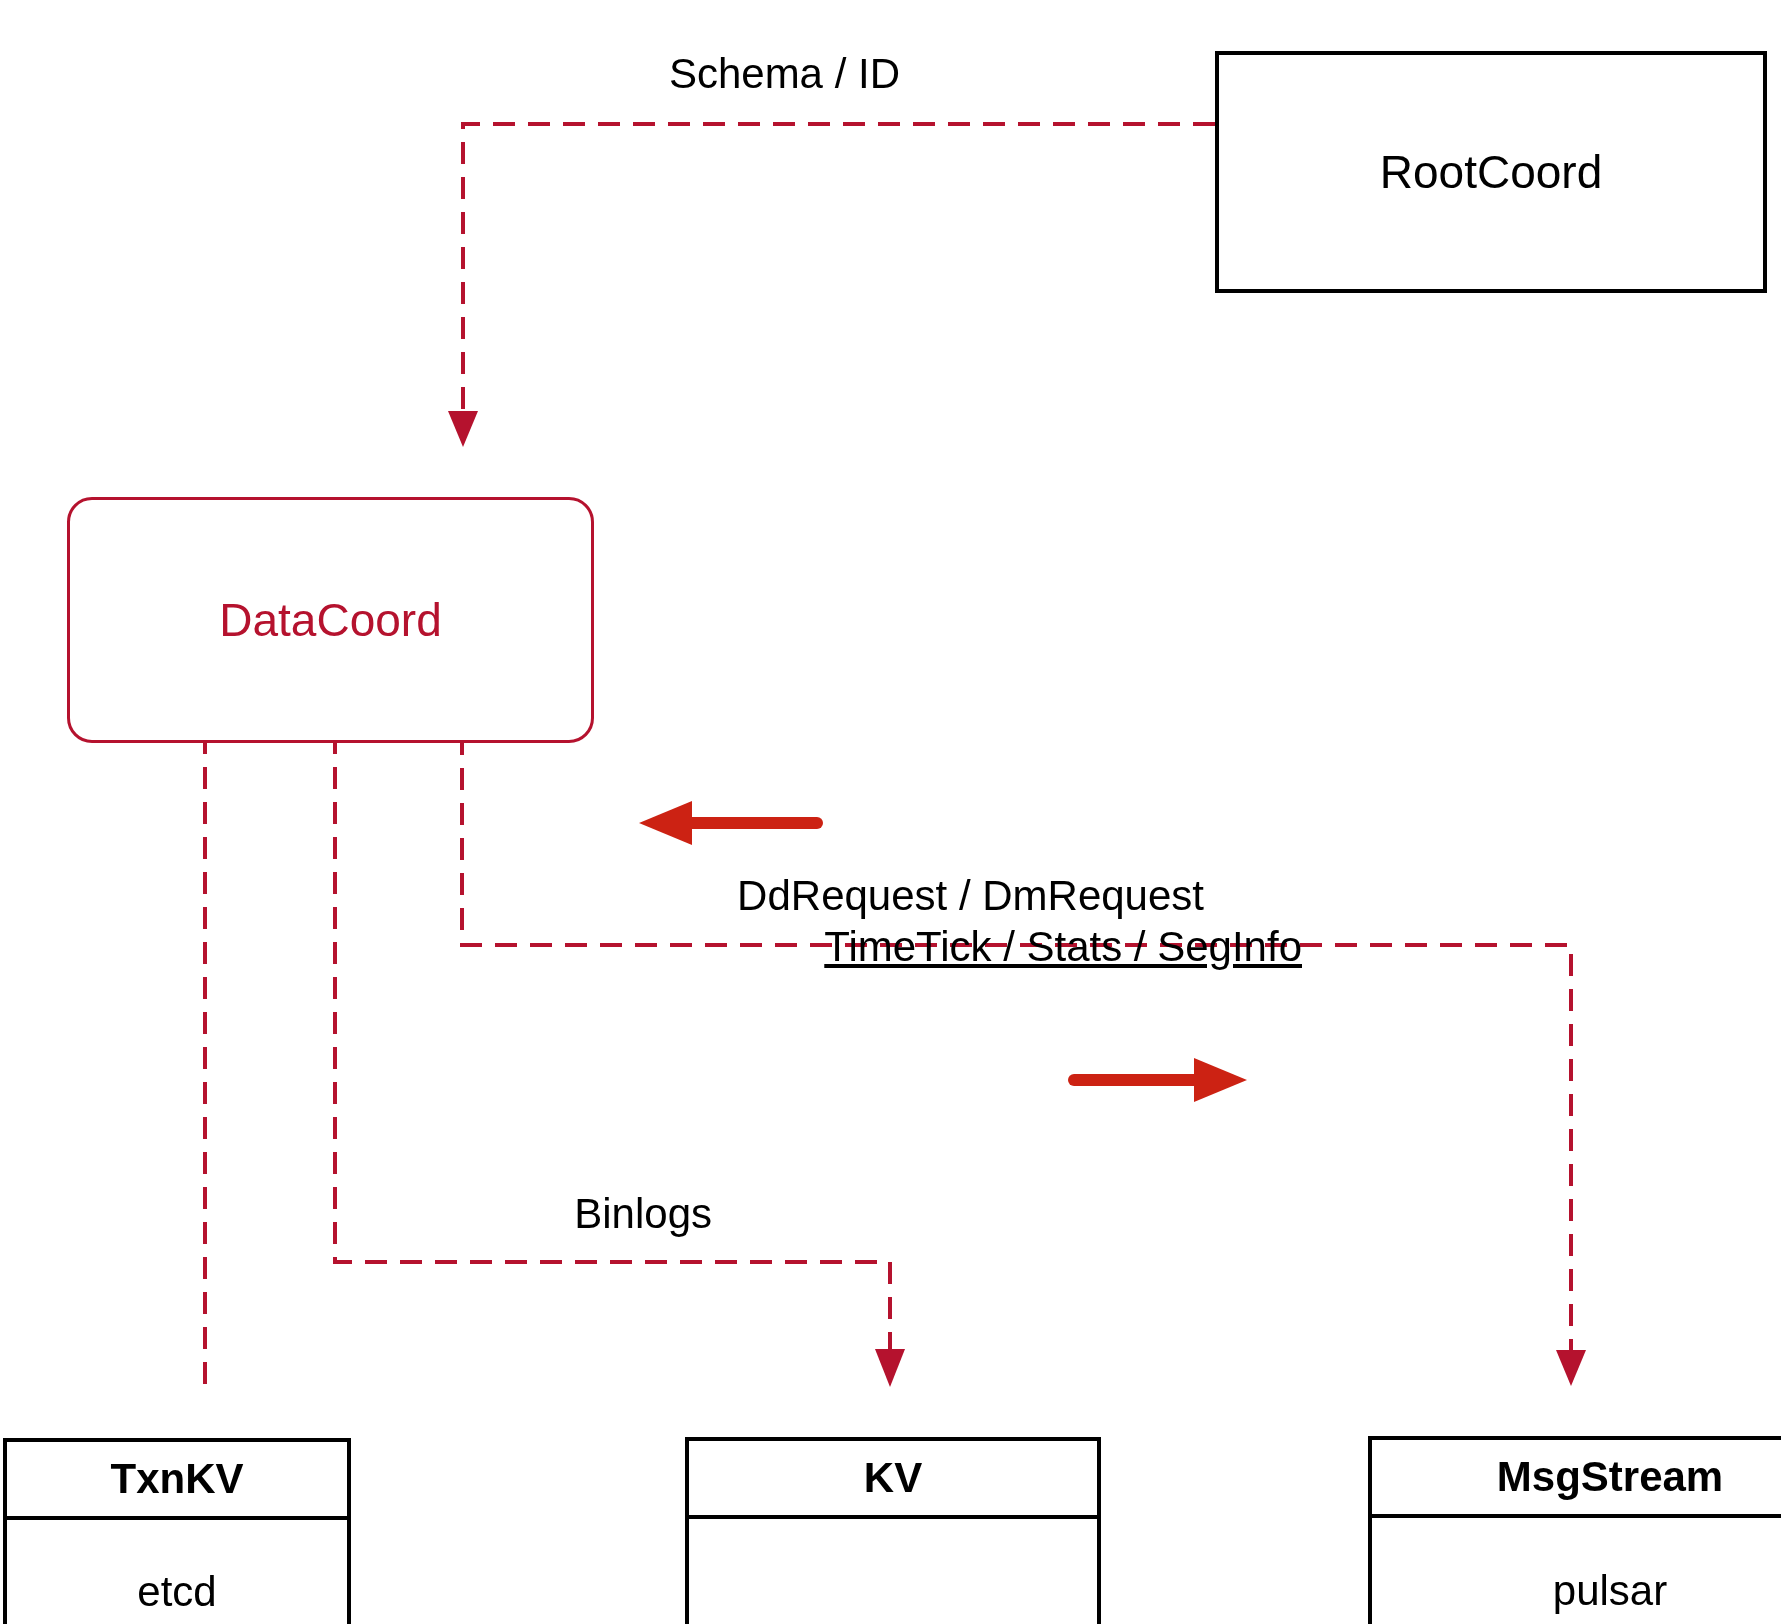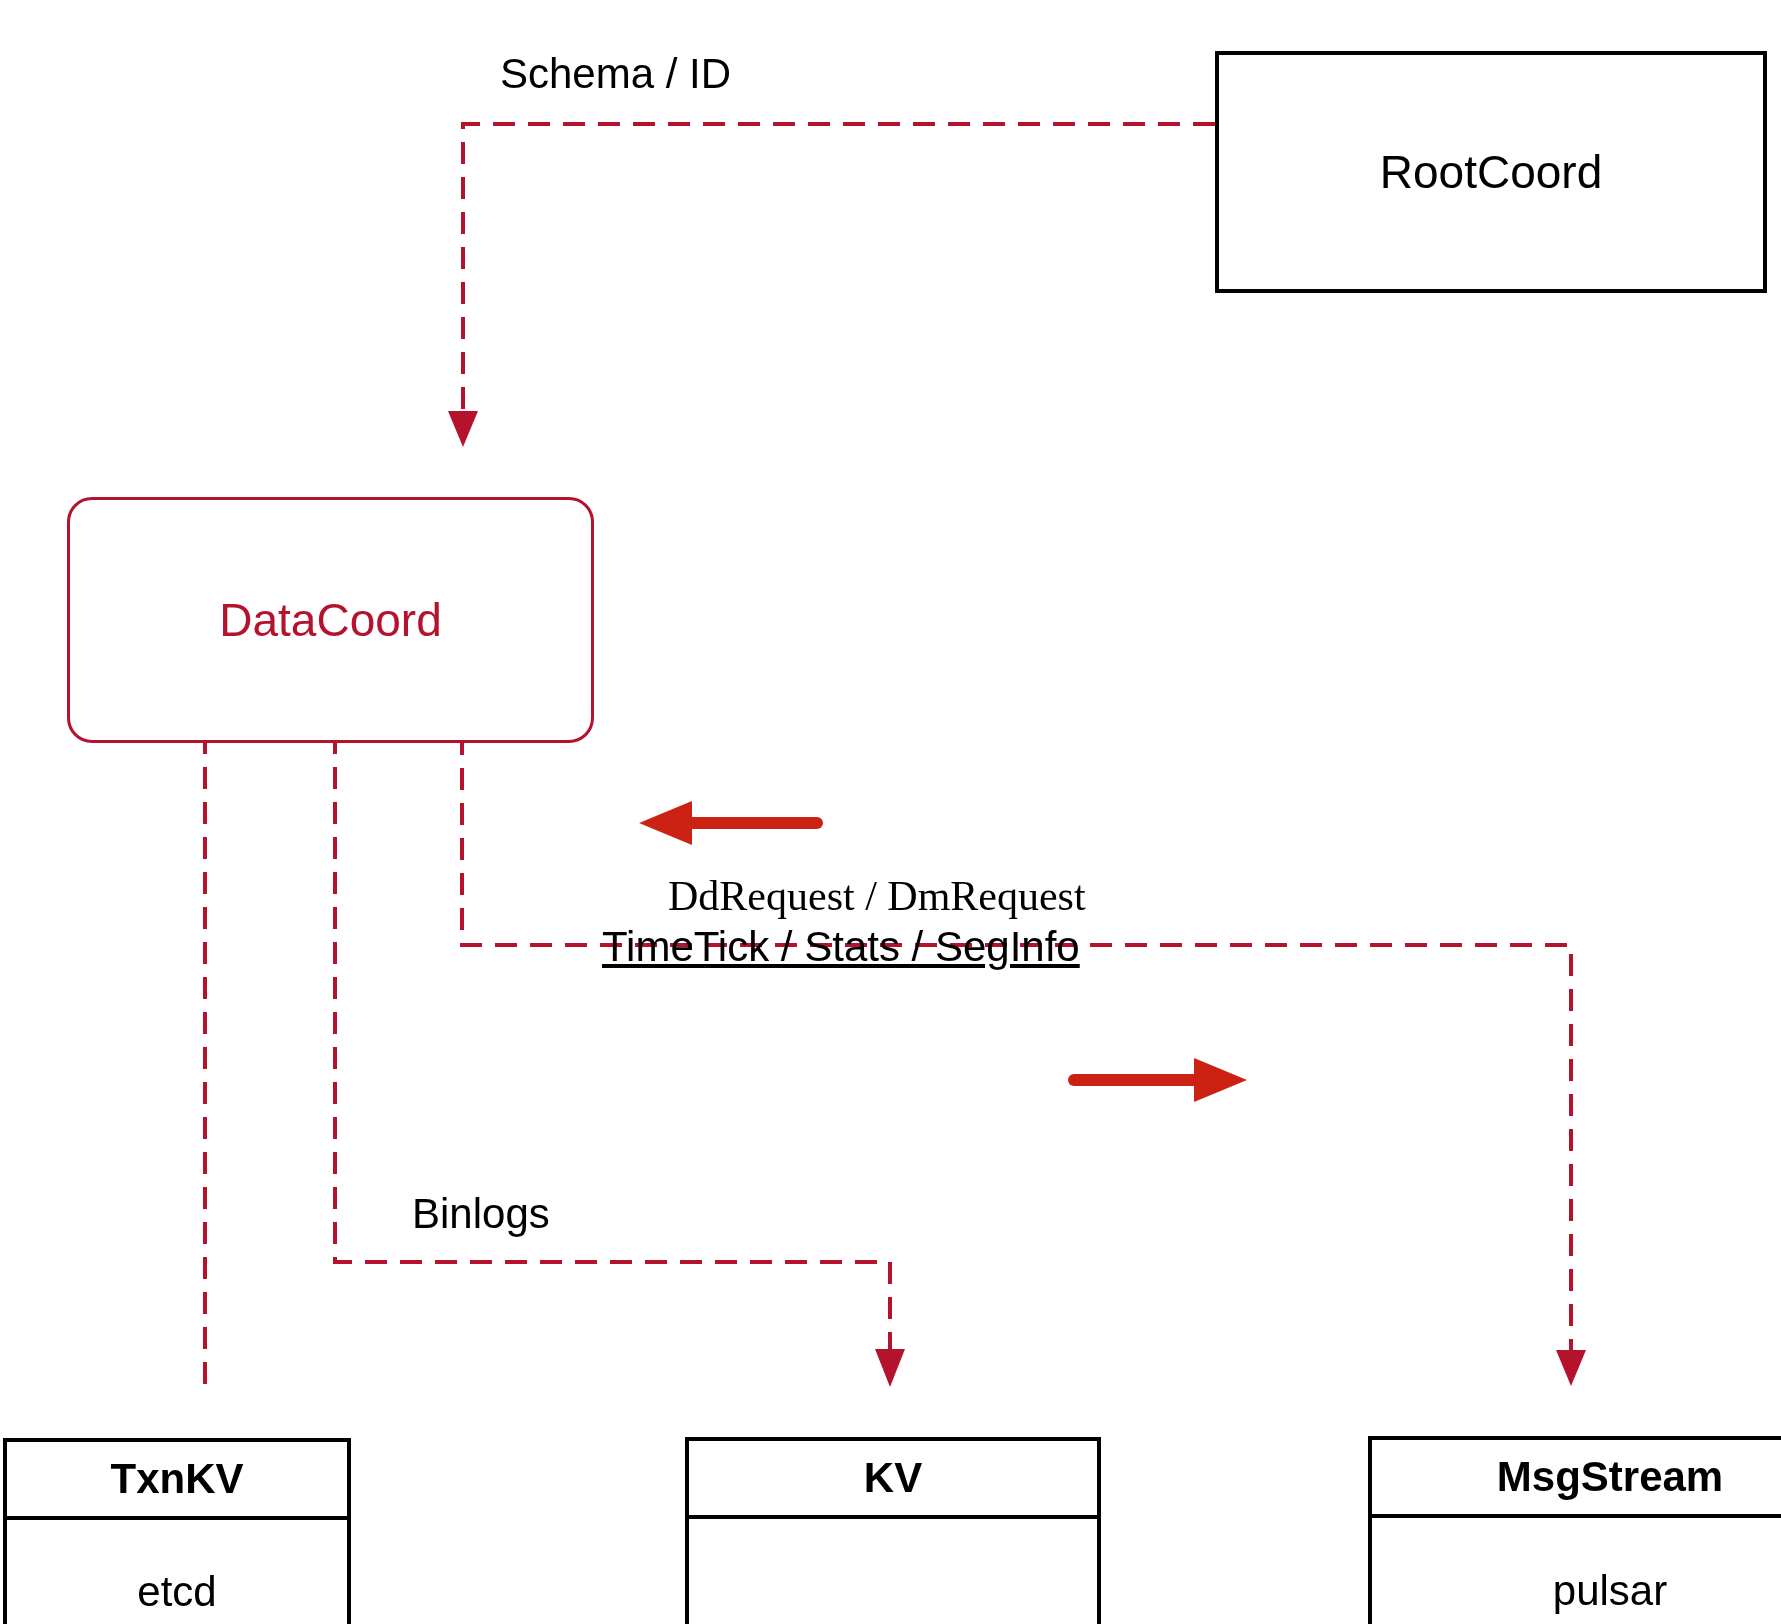--- a/index.html
+++ b/index.html
@@ -26,21 +26,21 @@
     display:flex;align-items:center;justify-content:center;
     font-size:42px;font-weight:bold;color:#000000;
   }
   .table-body{
     flex:1;display:flex;flex-direction:column;
     align-items:center;justify-content:center;
     font-size:42px;color:#000000;line-height:1.55;
   }
   .edge-label{
     position:absolute;font-size:42px;color:#000000;
-    text-align:left;white-space:nowrap;
+    text-align:right;white-space:nowrap;
   }
 </style>
 </head>
 <body>
 
 <div class="canvas">
 
   <svg class="wires" viewBox="0 0 1781 1624">
 
     <path d="M 1215 124 H 463 V 411" fill="none" stroke="#b5122e" stroke-width="4" stroke-dasharray="22 13"></path>
@@ -86,19 +86,19 @@
 
   <div class="node node-table" style="left:1368px;top:1388px;width:484px;height:232px;">
     <div class="table-header">MsgStream</div>
     <div class="table-body">
       <span>pulsar</span>
     </div>
   </div>
 
   <div class="edge-label" style="left:500px;top:50px;width:400px;">Schema / ID</div>
 
-  <div class="edge-label" style="left:668px;top:872px;width:600px;font-family:Liberation Serif, serif;">DdRequest / DmRequest</div>
+  <div class="edge-label" style="left:604px;top:872px;width:600px;">DdRequest / DmRequest</div>
 
   <div class="edge-label" style="left:602px;top:923px;width:700px;text-decoration:underline;">TimeTick / Stats / SegInfo</div>
 
   <div class="edge-label" style="left:412px;top:1190px;width:300px;">Binlogs</div>
 
 </div>
 
 </body></html>

